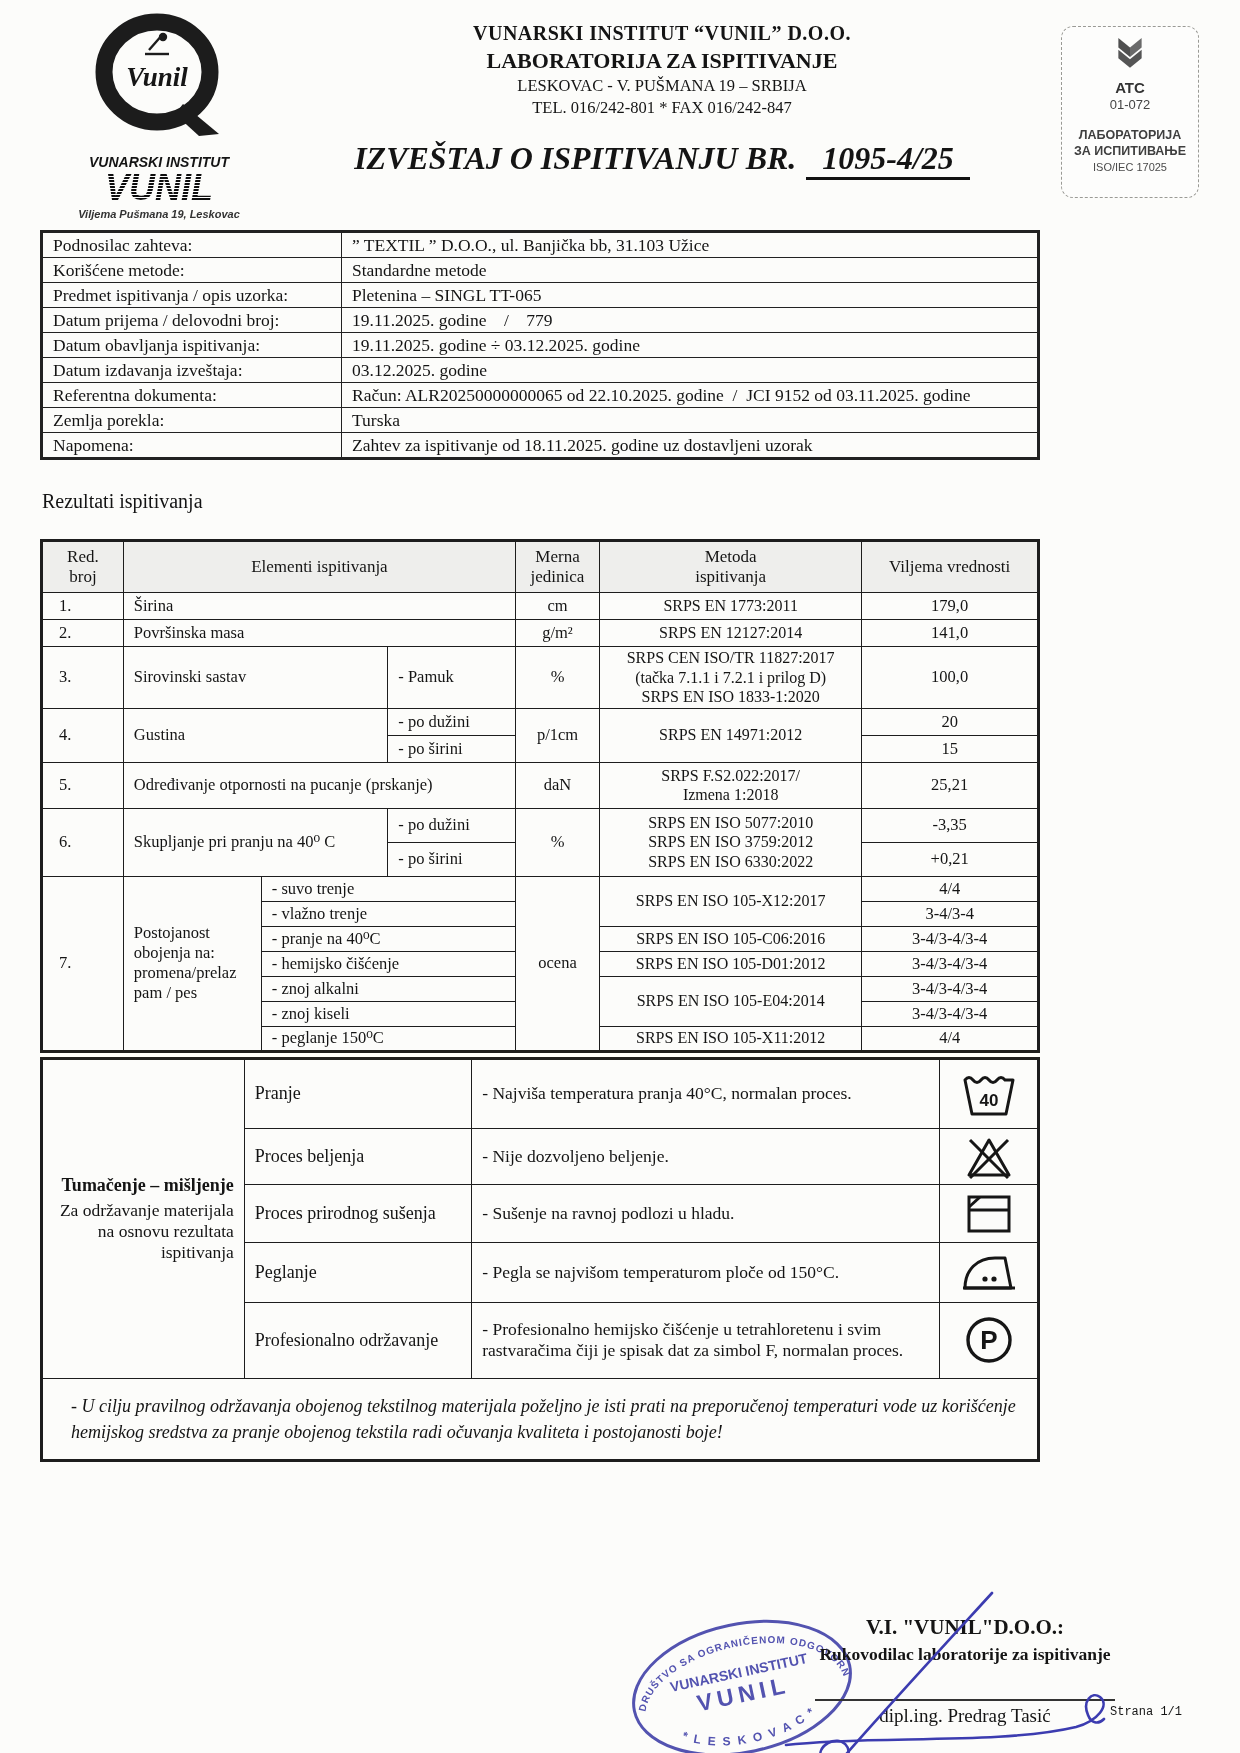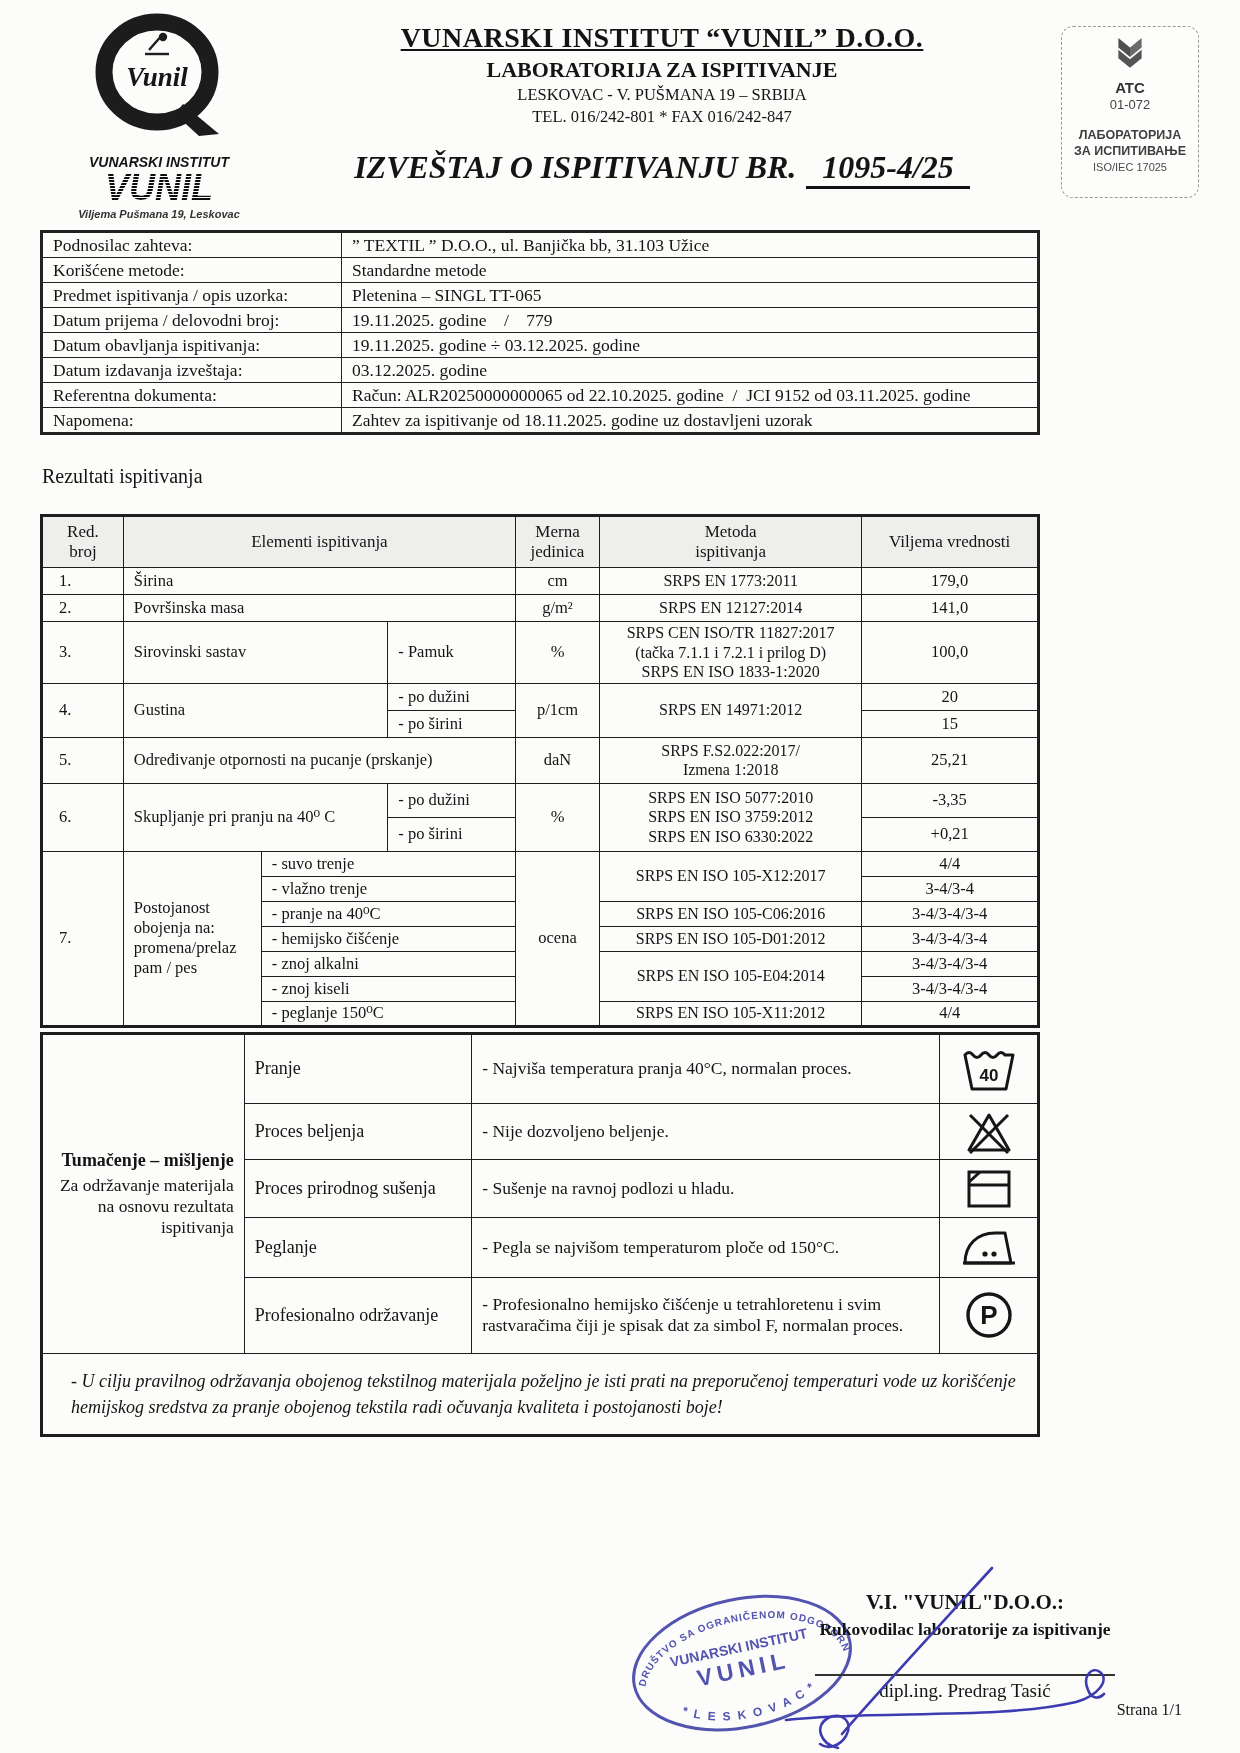--- a/index.html
+++ b/index.html
@@ -6,21 +6,21 @@
   .page{
     width:1240px;height:1753px;margin:0 auto;background:#fcfcfa;position:relative;
     font-family:"Liberation Serif","DejaVu Serif",serif;color:#141414;overflow:hidden;
     box-sizing:border-box;
   }
   
   .hdr{display:flex;padding:12px 30px 0 44px;}
   .hdr-left{width:230px;text-align:center;}
   .hdr-center{flex:1;text-align:center;padding-top:10px;}
   .hdr-right{width:160px;display:flex;justify-content:center;padding-top:14px;}
-  .org-name{font-size:28px;font-weight:bold;letter-spacing:.5px;text-decoration:underline;}
+  .org-name{font-size:20px;font-weight:bold;letter-spacing:.5px;}
   .org-sub1{font-size:22px;font-weight:bold;margin-top:3px;}
   .org-sub2,.org-sub3{font-size:16.5px;margin-top:2px;}
   .report-title{margin-top:22px;font-size:32px;font-weight:bold;font-style:italic;}
   .report-no{border-bottom:3px solid #111;padding:0 16px 1px 16px;margin-left:10px;}
   .inst-label{font-size:14px;font-weight:bold;font-style:italic;font-family:"Liberation Sans",sans-serif;margin-top:6px;}
   .brand{font-size:36px;font-weight:900;font-style:italic;font-family:"Liberation Sans",sans-serif;color:#15154d;line-height:1;}
   @supports (-webkit-background-clip: text){
     .brand{background:repeating-linear-gradient(0deg,#0e0e0e 0 2px,#ffffff 2px 3px);
       -webkit-background-clip:text;-webkit-text-fill-color:transparent;}
   }
@@ -59,21 +59,21 @@
   .cicon{display:inline-block;vertical-align:middle;}
   
   .sig-area{position:relative;height:205px;margin-top:135px;}
   .sig-block{position:absolute;left:795px;top:18px;width:340px;text-align:center;}
   .sig-company{font-size:21px;font-weight:bold;}
   .sig-role{font-size:17.5px;margin-top:4px;font-weight:bold;}
   .sig-line{border-bottom:2px solid #333;height:34px;width:300px;margin:0 auto;}
   .sig-name{font-size:19px;margin-top:4px;}
   .stamp{position:absolute;left:625px;top:20px;transform:rotate(-12deg);opacity:.92;}
   .scribble{position:absolute;left:780px;top:-10px;pointer-events:none;}
-  .page-no{position:absolute;right:58px;bottom:34px;font-size:16px;}
+  .page-no{position:absolute;right:58px;bottom:34px;font-size:12px;font-family:Liberation Mono, monospace;}
 </style>
 </head>
 <body>
 
 <div class="page">
 
   <div class="hdr">
     <div class="hdr-left">
       <svg width="160" height="132" viewBox="0 0 160 132">
         <ellipse cx="78" cy="60" rx="53" ry="50" fill="none" stroke="#1c1c1c" stroke-width="17"></ellipse>
@@ -138,20 +138,24 @@
           <td class="lbl">Datum obavljanja ispitivanja:</td>
           <td>19.11.2025. godine ÷ 03.12.2025. godine</td>
         </tr>
       <tr>
           <td class="lbl">Datum izdavanja izveštaja:</td>
           <td>03.12.2025. godine</td>
         </tr>
       <tr>
           <td class="lbl">Referentna dokumenta:</td>
           <td>Račun: ALR20250000000065 od 22.10.2025. godine&nbsp;&nbsp;/&nbsp;&nbsp;JCI 9152 od 03.11.2025. godine</td>
+        </tr>
+      <tr>
+          <td class="lbl">Zemlja porekla:</td>
+          <td>Turska</td>
         </tr>
       <tr>
           <td class="lbl">Napomena:</td>
           <td>Zahtev za ispitivanje od 18.11.2025. godine uz dostavljeni uzorak</td>
         </tr>
     </tbody>
   </table>
 
   <div class="res-head">Rezultati ispitivanja</div>
 

